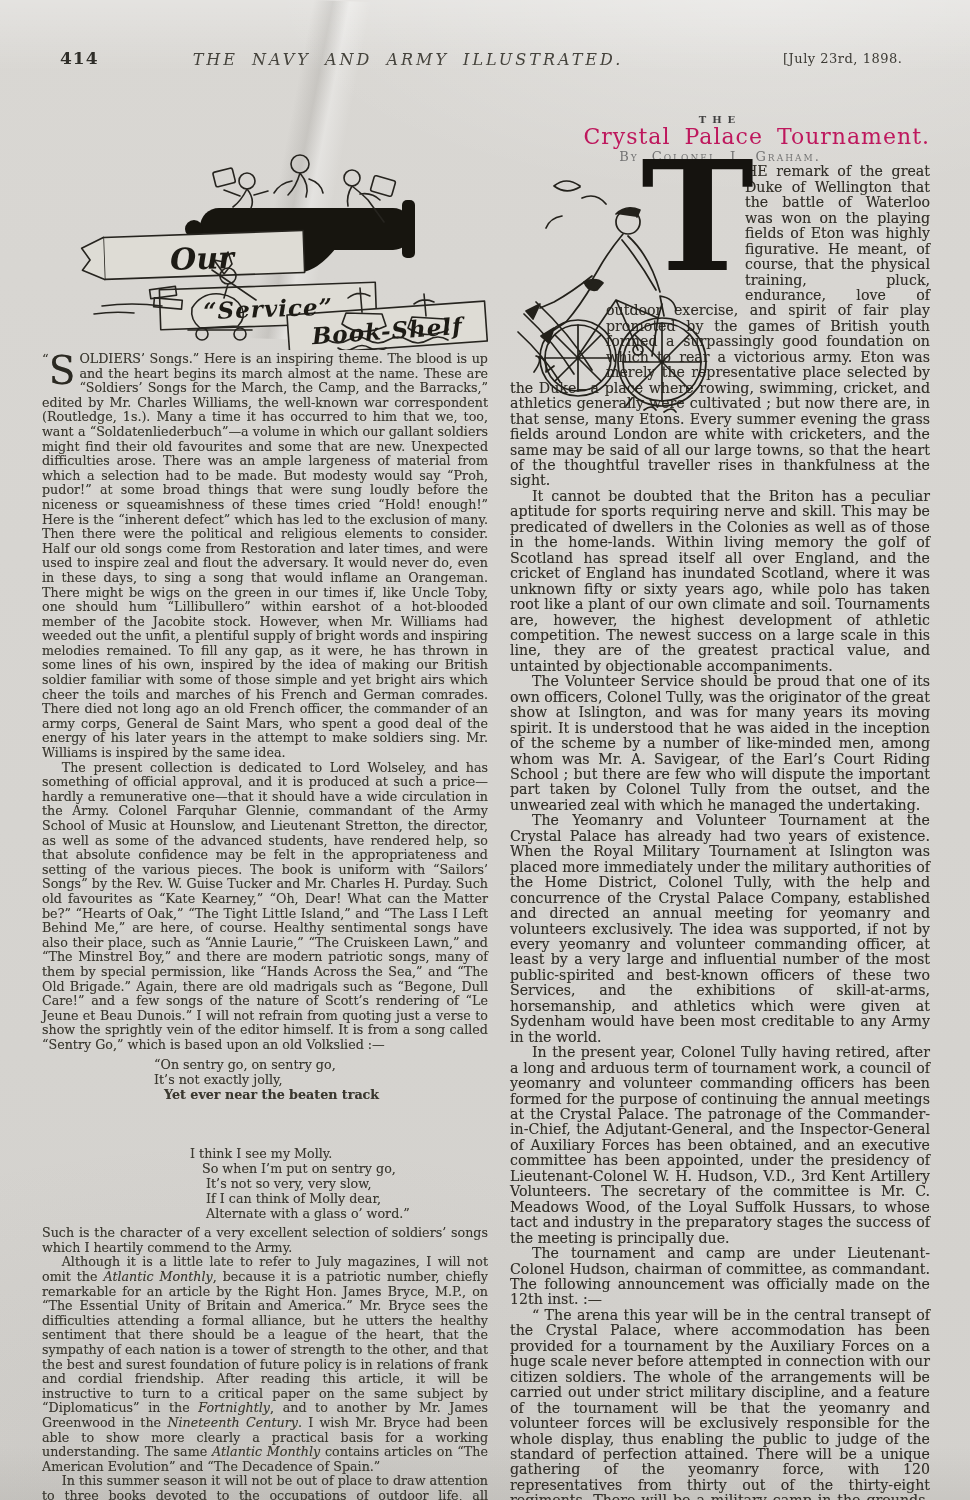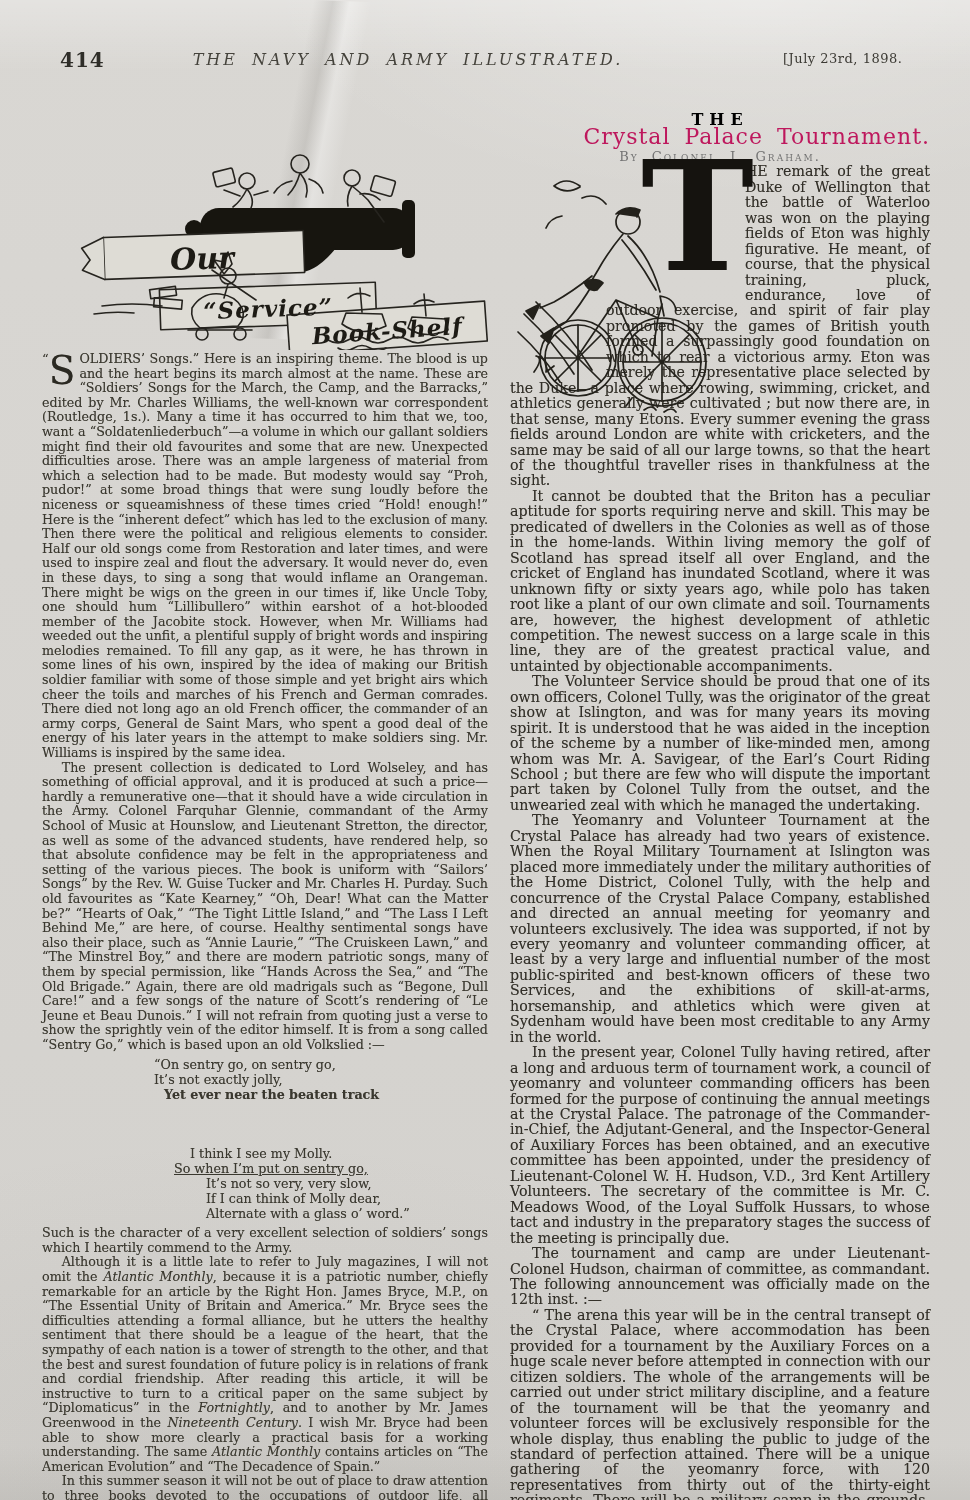--- a/index.html
+++ b/index.html
@@ -13,21 +13,21 @@
   }
   .crease1{position:absolute;left:215px;top:0;width:190px;height:340px;pointer-events:none;
     background:linear-gradient(99deg, transparent 38%, rgba(95,92,86,.14) 46%, rgba(255,255,255,.30) 53%, transparent 62%);
     transform:rotate(2deg);}
   .crease2{position:absolute;left:0;top:0;width:970px;height:90px;pointer-events:none;
     background:linear-gradient(180deg, rgba(255,255,255,.30), transparent 80%);}
   .crease3{position:absolute;right:0;bottom:0;width:970px;height:60px;pointer-events:none;
     background:linear-gradient(0deg, rgba(110,107,100,.10), transparent 90%);}
 
   
-  .pgnum{position:absolute;left:60px;top:48px;font-size:20px;font-weight:bold;color:#2f2e29;letter-spacing:1px;}
+  .pgnum{position:absolute;left:60px;top:48px;font-size:17px;font-weight:bold;color:#2f2e29;letter-spacing:1px;}
   .mast{position:absolute;left:0;top:50px;width:816px;text-align:center;font-style:italic;
     font-size:16px;letter-spacing:3px;word-spacing:6px;color:#45433c;}
   .hdate{position:absolute;left:783px;top:51px;font-size:13px;color:#3c3a34;letter-spacing:.5px;}
 
   
   .col{position:absolute;text-align:justify;}
   .col-left{left:42px;top:148px;width:446px;color:#3a382f;font-size:12.7px;line-height:14.6px;}
   .col-right{left:510px;top:112px;width:420px;color:#322f28;font-size:14.2px;line-height:15.45px;}
   .col p{margin:0;text-align:justify;hyphens:auto;-webkit-hyphens:auto;
     text-shadow:0 0 .5px rgba(62,60,52,.45);}
@@ -41,28 +41,28 @@
   
   .dropwrap{float:left;margin:1px 4px 0 0;}
   .lq{font-size:13px;vertical-align:20px;}
   .dropS{font-size:39px;line-height:30px;font-family:"DejaVu Serif",serif;color:#2b2922;}
 
   .poem{margin:4px 0 5px 112px;text-align:left;line-height:15.1px;
     text-shadow:0 0 .5px rgba(62,60,52,.45);}
   .pl:nth-child(2){}
   .pl:nth-child(3){margin-left:10px;font-weight:bold;}
   .pl:nth-child(4){margin-left:36px;margin-top:44px;}
-  .pl:nth-child(5){margin-left:20px;text-decoration:underline;}
+  .pl:nth-child(5){margin-left:48px;}
   .pl:nth-child(6){margin-left:52px;}
   .pl:nth-child(7){margin-left:52px;}
   .pl:nth-child(8){margin-left:52px;}
   .ital{font-style:italic;}
 
   
-  .kicker{text-align:center;font-size:16px;font-weight:bold;letter-spacing:6px;color:#000000;}
+  .kicker{text-align:center;font-size:10px;font-weight:bold;letter-spacing:6px;color:#404040;}
   .title{text-align:right;font-size:22px;font-weight:normal;margin:2px 0 4px 0;letter-spacing:1px;
     word-spacing:6px;color:#be185d;font-family:"DejaVu Serif",serif;}
   .byline{text-align:center;font-variant:small-caps;font-size:13px;letter-spacing:2px;word-spacing:7px;
     color:#737373;margin-bottom:0;}
 
   
   .cyclist-float{float:left;width:235px;height:252px;position:relative;margin:2px 5px 2px 0;
     shape-outside:polygon(0px 0px, 235px 0px, 235px 131px, 96px 131px, 96px 206px, 0px 206px);}
   .bigT{position:absolute;left:131px;top:-8px;font-family:"DejaVu Serif",serif;font-weight:bold;
     font-size:152px;line-height:118px;color:#15130f;}

